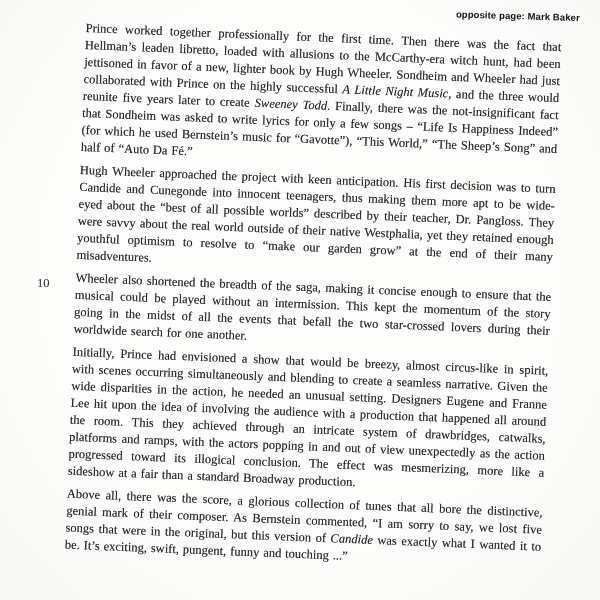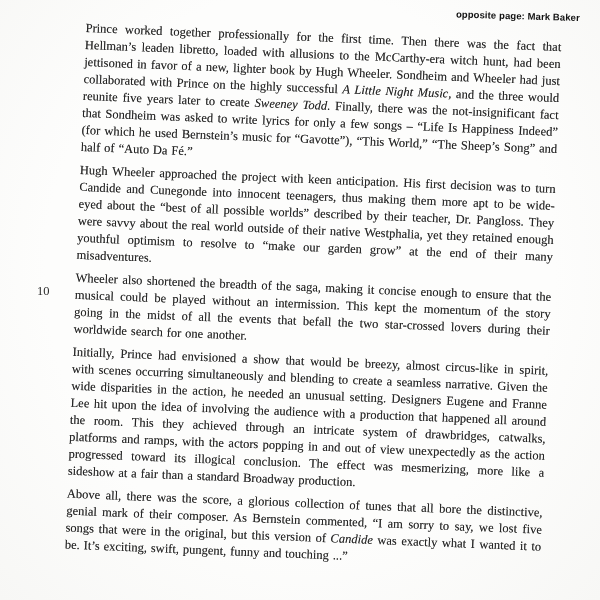--- a/index.html
+++ b/index.html
@@ -30,21 +30,21 @@
     font-family: "Liberation Sans", sans-serif;
     font-size: 9.5px;
     font-weight: bold;
     color: #111;
     transform: rotate(1.6deg);
     transform-origin: 100% 0;
     letter-spacing: 0.1px;
   }
   .page-number {
     position: absolute;
-    top: 284px;
+    top: 276px;
     left: 37px;
     font-size: 12.5px;
     color: #2c2c2c;
   }
   .body-text {
     position: absolute;
     top: 20px;
     left: 86px;
     width: 476px;
     transform: rotate(2.3deg);

